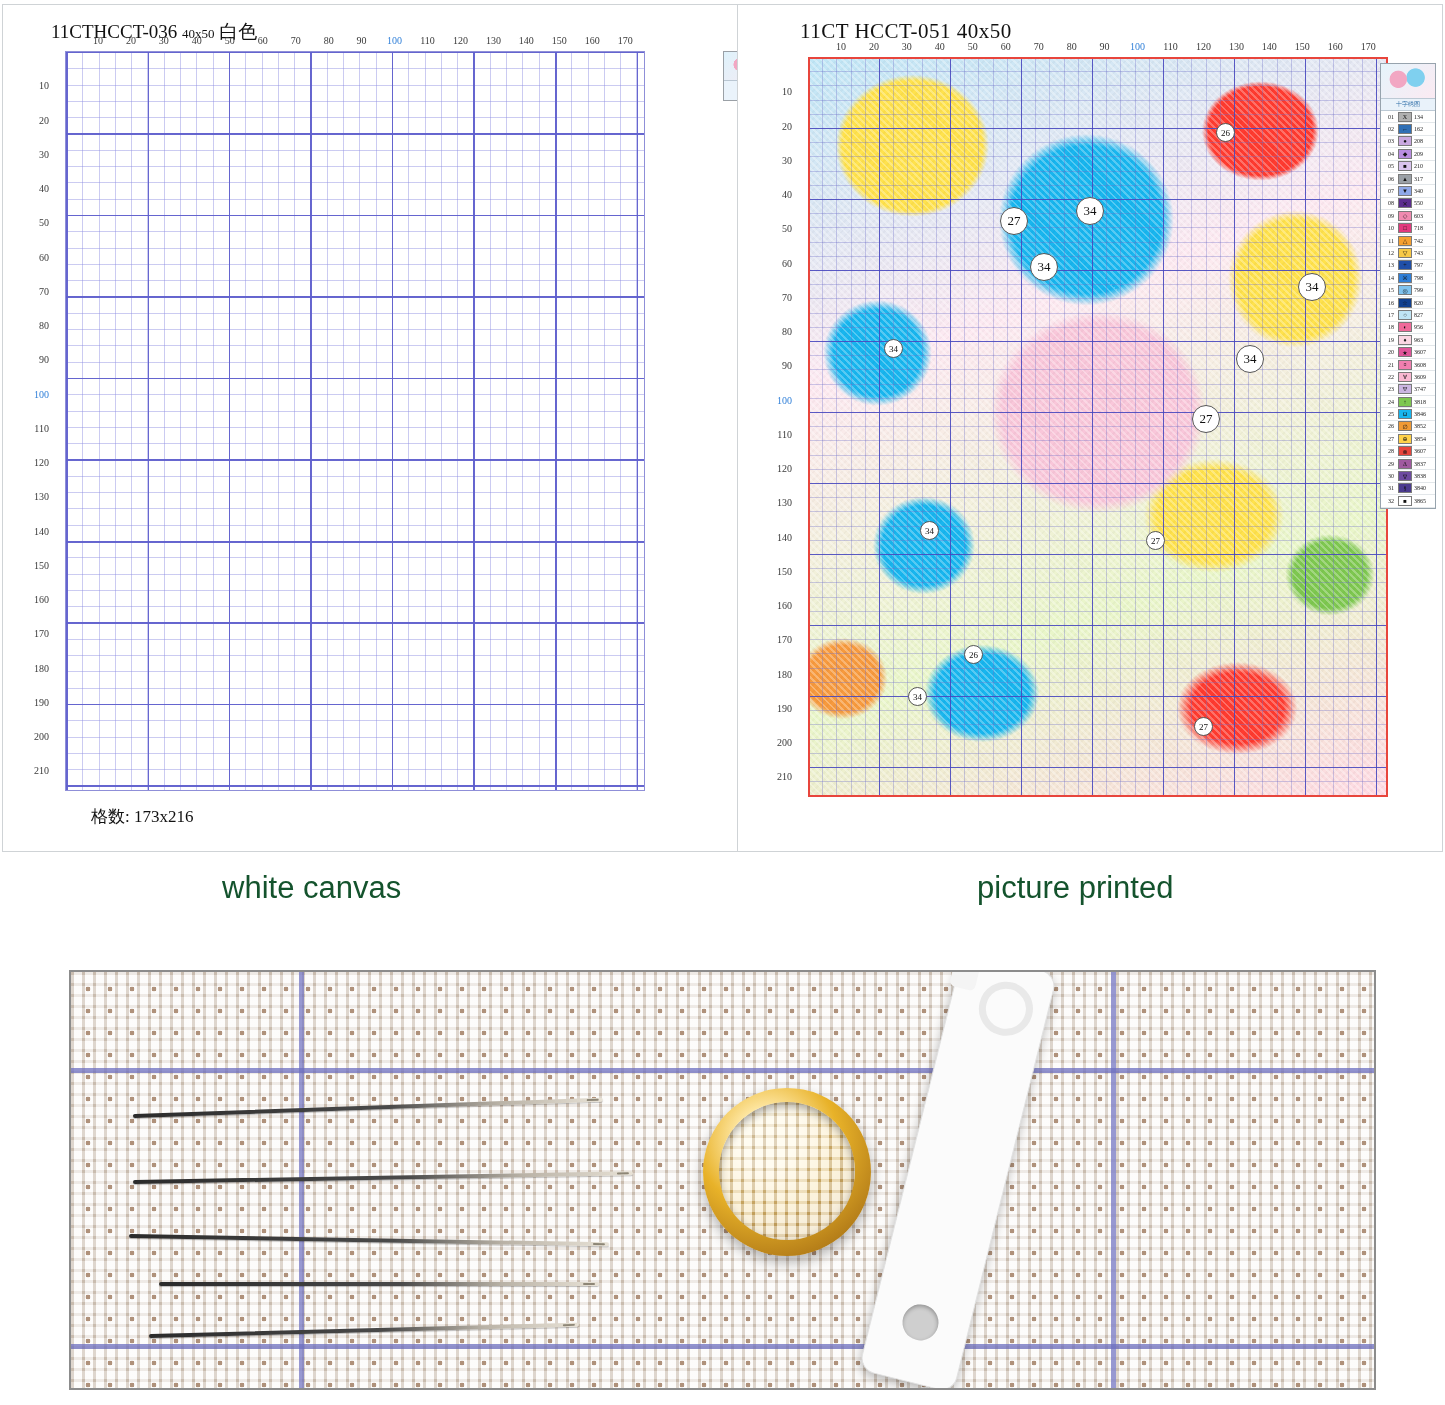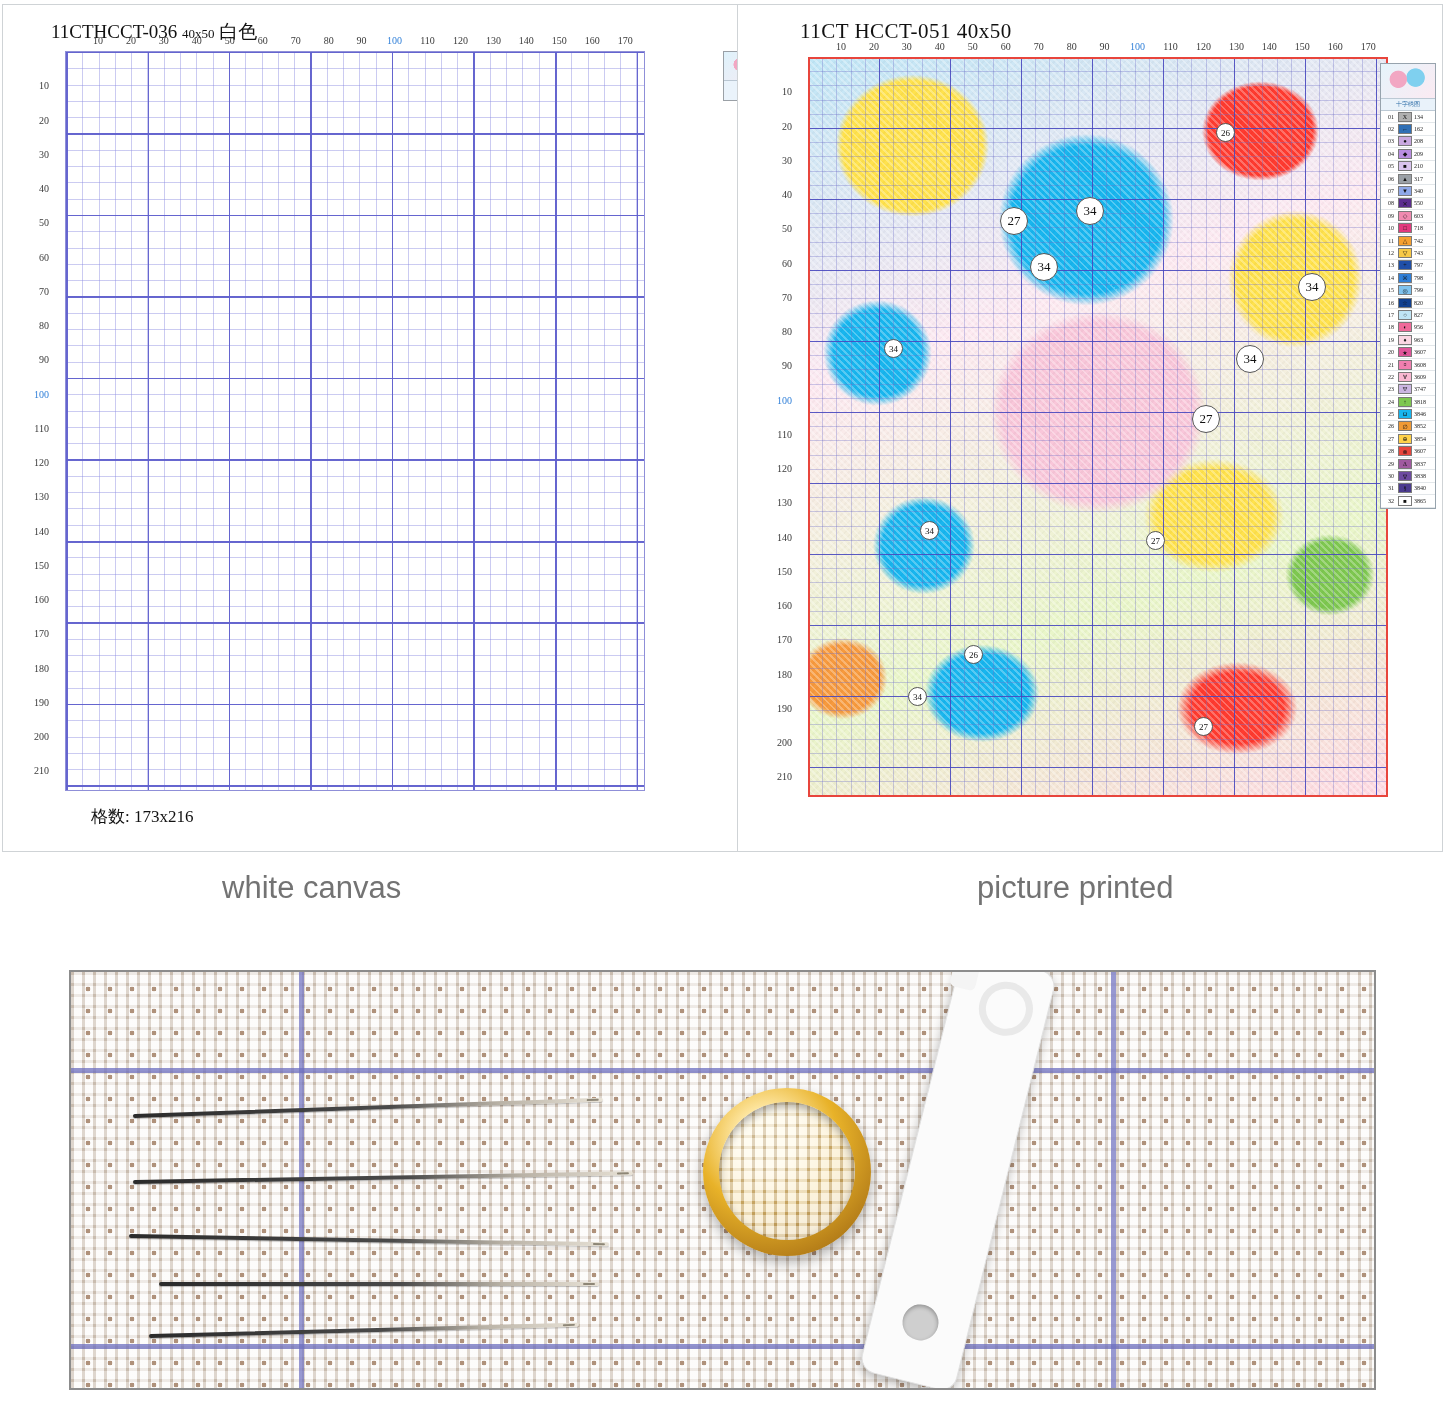--- a/index.html
+++ b/index.html
@@ -35,21 +35,21 @@
 
   .legendbox{position:absolute;border:1px solid #9aa0a6;background:#fff;box-sizing:border-box;overflow:hidden;}
   .legendbox .thumb{width:100%;height:58%;background:
      radial-gradient(circle at 30% 45%, #f2a7c3 0 16%, transparent 17%),
      radial-gradient(circle at 62% 40%, #7fd0ef 0 18%, transparent 19%),
      radial-gradient(circle at 50% 72%, #f6e07a 0 14%, transparent 15%),
      linear-gradient(135deg,#dff2fb,#f8e9f2);}
   .legendbox .cap{height:42%;background:#eaf3fb;border-top:1px solid #b9c6d2;
      font-size:7px;color:#2f6ea8;text-align:center;line-height:1.5;}
 
-  .caption{position:absolute;font-family:"Liberation Sans",sans-serif;font-size:31px;color:#737373;}
+  .caption{position:absolute;font-family:"Liberation Sans",sans-serif;font-size:31px;color:#14532d;}
   .caption.left{left:222px;top:870px;}
   .caption.right{left:977px;top:870px;}
 
   .footnote{position:absolute;left:88px;top:800px;font-family:"Liberation Serif",serif;font-size:17px;color:#111;}
 
   
   .chart{position:absolute;overflow:hidden;}
   .chart .base{position:absolute;inset:0;
     background:
       radial-gradient(ellipse 22% 16% at 18% 12%, #ffe24d 0 55%, transparent 60%),

